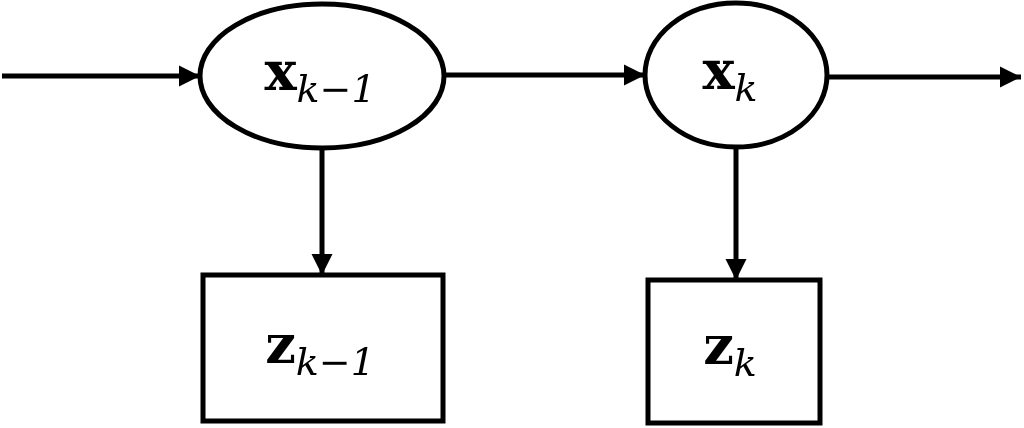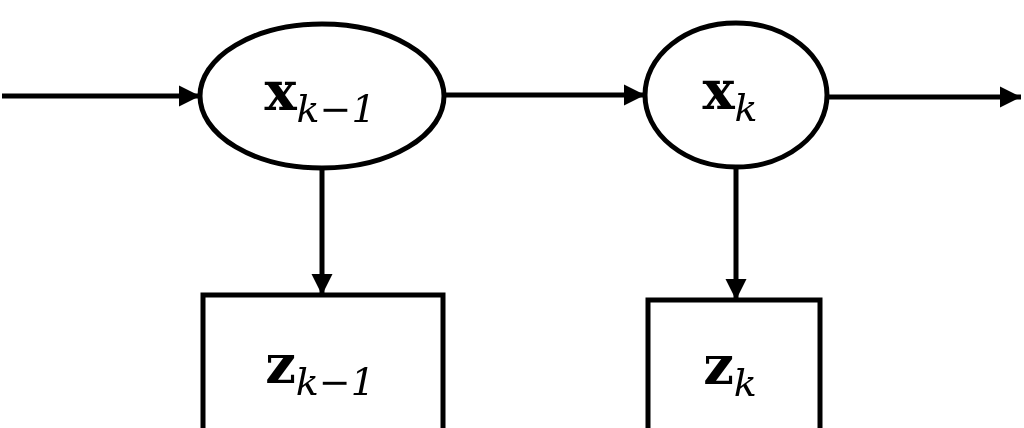--- a/index.html
+++ b/index.html
@@ -9,21 +9,20 @@
   body {
     width: 1024px;
     height: 428px;
     background: var(--bg, #ffffff);
     font-family: "DejaVu Serif", serif;
     overflow: hidden;
   }
   .diagram-wrap {
     width: 1024px;
     height: 324px;
-    margin-top: 20px;
   }
   svg text {
     font-family: "DejaVu Serif", serif;
     fill: var(--ink, #000000);
   }
   .node-label-main {
     font-weight: bold;
     font-size: 54px;
   }
   .node-label-sub {

